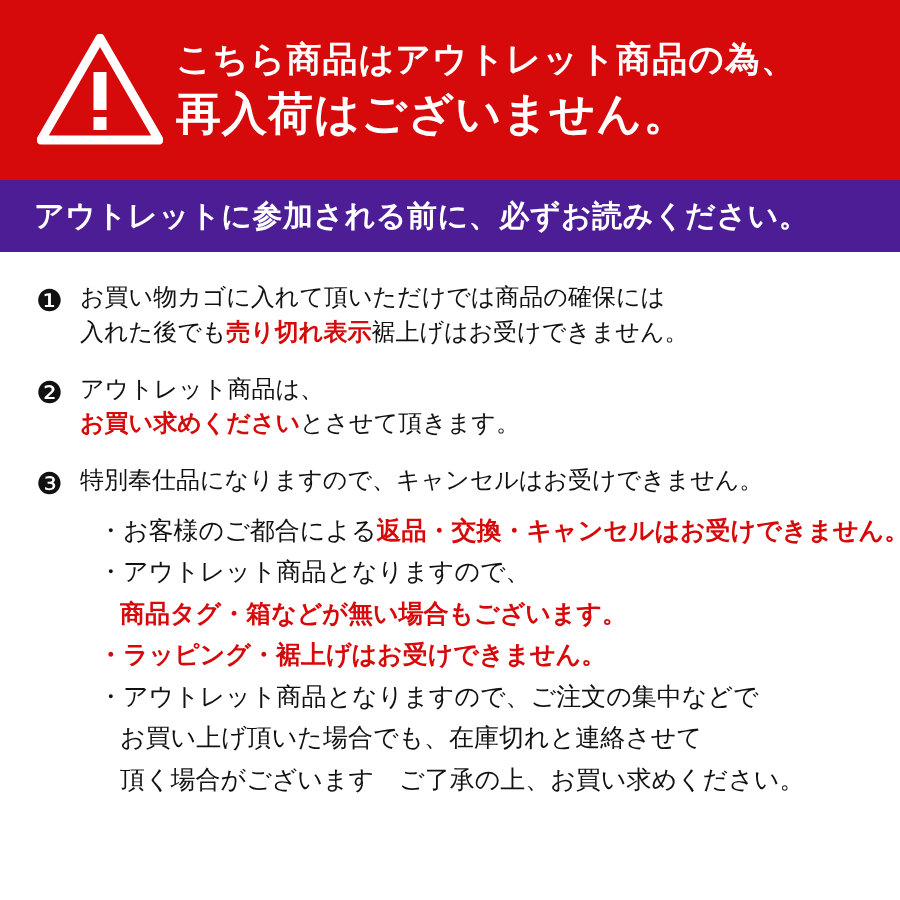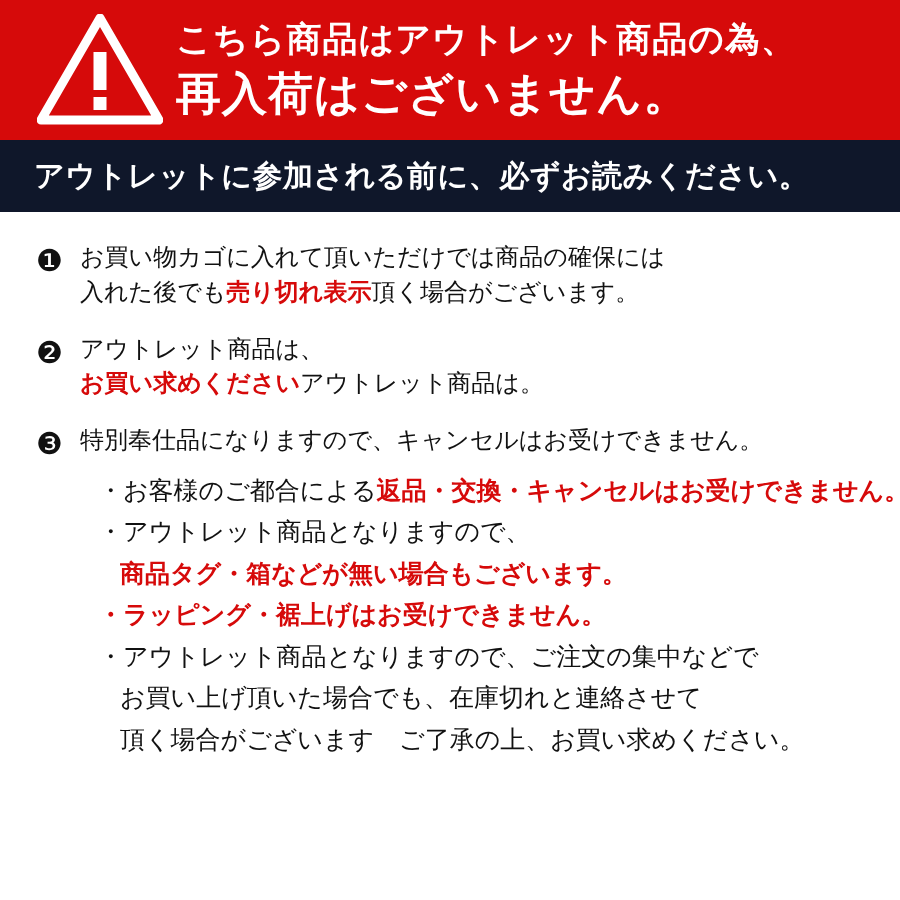--- a/index.html
+++ b/index.html
@@ -16,21 +16,21 @@
   .page {
     width: 900px;
     height: 900px;
     position: relative;
     background: #ffffff;
   }
 
   
   .alert-banner {
     background: #d60a0a;
-    height: 140px;
+    height: 180px;
     display: flex;
     align-items: center;
     padding: 0 24px 0 34px;
     box-sizing: border-box;
   }
   .warn-icon {
     width: 132px;
     flex: 0 0 132px;
     display: flex;
     align-items: center;
@@ -53,21 +53,21 @@
     font-size: 45px;
     font-weight: bold;
     letter-spacing: 1px;
     line-height: 1.25;
     margin-top: 6px;
     white-space: nowrap;
   }
 
   
   .sub-header {
-    background: #0f172a;
+    background: #4c1d95;
     height: 72px;
     display: flex;
     align-items: center;
     padding-left: 34px;
     box-sizing: border-box;
   }
   .sub-header-text {
     color: #ffffff;
     font-size: 30px;
     font-weight: bold;
@@ -146,33 +146,33 @@
 
   <div class="body-area">
 
     <div class="item">
       <div class="num">❶</div>
       <div class="item-body">
         <div class="ln">
           <span>お買い物カゴに入れて頂いただけでは商品の確保には</span>
         </div>
         <div class="ln">
-          <span>入れた後でも</span><span class="red">売り切れ表示</span><span>頂く場合がございます。</span>
+          <span>入れた後でも</span><span class="red">売り切れ表示</span><span>裾上げはお受けできません。</span>
         </div>
       </div>
     </div>
 
     <div class="item">
       <div class="num">❷</div>
       <div class="item-body">
         <div class="ln">
           <span>アウトレット商品は、</span>
         </div>
         <div class="ln">
-          <span class="red">お買い求めください</span><span>アウトレット商品は。</span>
+          <span class="red">お買い求めください</span><span>とさせて頂きます。</span>
         </div>
       </div>
     </div>
 
     <div class="item">
       <div class="num">❸</div>
       <div class="item-body">
         <div class="ln">
           <span>特別奉仕品になりますので、キャンセルはお受けできません。</span>
         </div>

